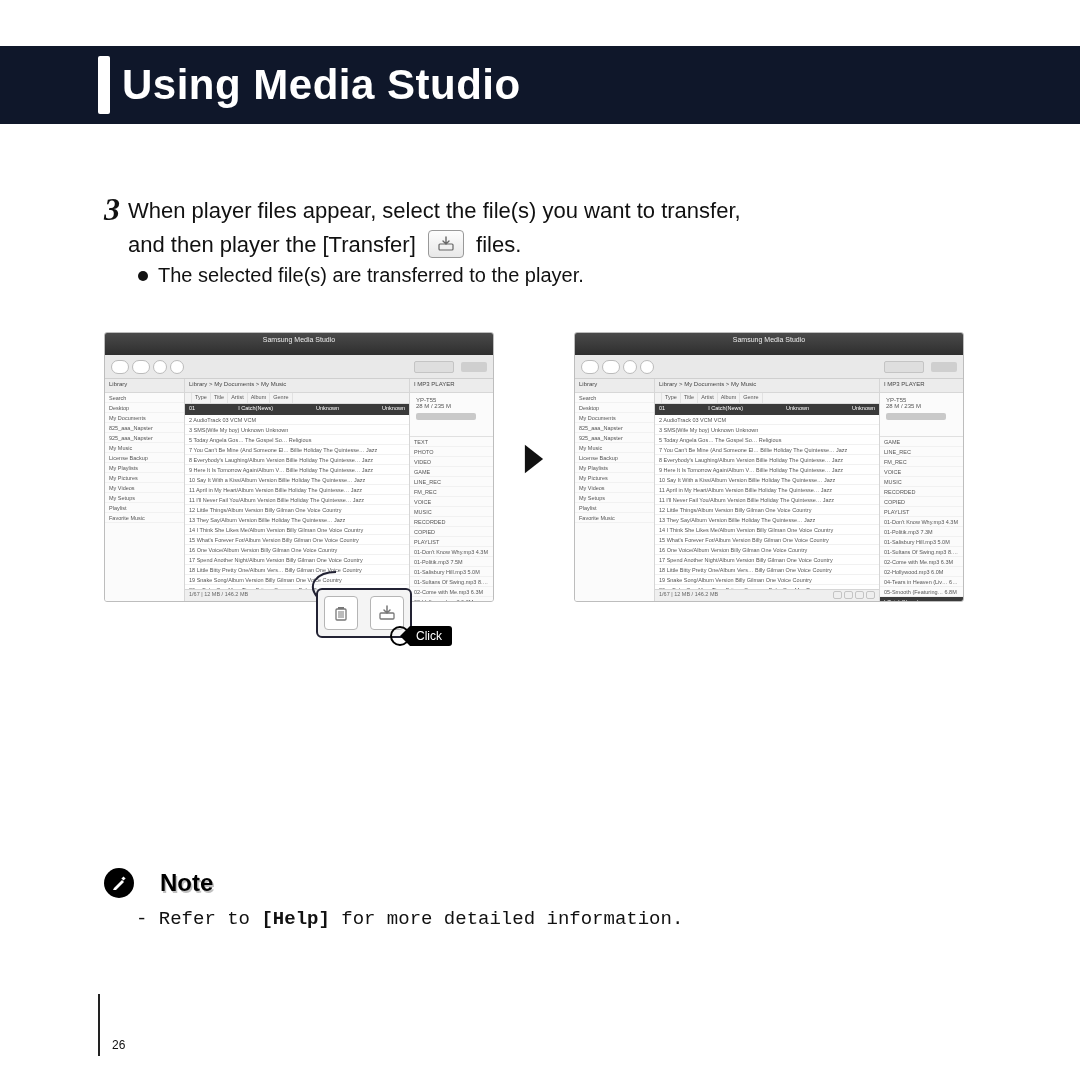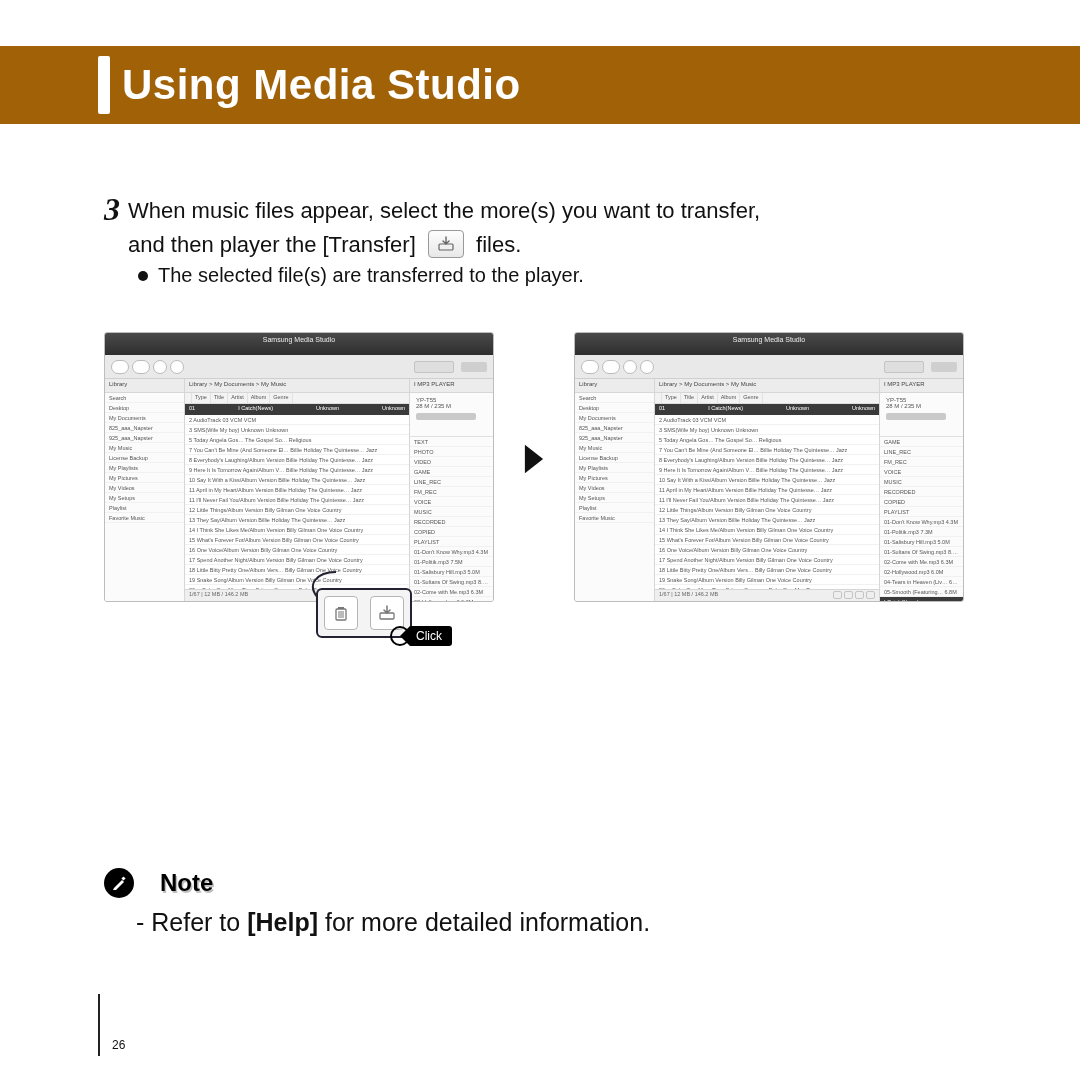--- a/index.html
+++ b/index.html
@@ -1,20 +1,20 @@
 <!DOCTYPE html>
 <html><head>
 <meta charset="utf-8">
 <style>
   * { box-sizing: border-box; margin: 0; padding: 0; }
   html, body { width: 1080px; height: 1080px; background: #fff; font-family: Arial, Helvetica, sans-serif; color: #111; }
   .page { width: 1080px; height: 1080px; position: relative; }
   .header-bar {
     position: absolute; left: 0; top: 46px; width: 1080px; height: 78px;
-    background: #a16207;
+    background: #0f172a;
     display: flex; align-items: center;
   }
   .header-accent {
     width: 12px; height: 58px; background: #fff; margin-left: 98px; margin-right: 12px; border-radius: 2px;
   }
   .header-title { color: #fff; font-size: 42px; font-weight: 700; letter-spacing: 0.5px; }
   .body-area {
     position: absolute; left: 104px; top: 194px; width: 880px;
   }
   .step-row { display: flex; align-items: flex-start; }
@@ -77,39 +77,39 @@
     position:absolute; left:92px; top:56px; width:20px; height:20px; border:2px solid #000; border-radius:50%;
     background:transparent;
   }
   .note-block { position:absolute; left:104px; top:868px; }
   .note-head { display:flex; align-items:center; gap:26px; }
   .note-icon { width:30px; height:30px; border-radius:50%; background:#000; display:flex; align-items:center; justify-content:center;}
   .note-icon svg { width:16px; height:16px; }
   .note-label-wrap { position:relative; }
   .note-label-shadow { position:absolute; left:1.5px; top:1.5px; font-size:24px; font-weight:800; color:#bfbfbf; }
   .note-label { position:relative; font-size:24px; font-weight:800; color:#000; }
-  .note-text { margin-top:10px; margin-left:32px; font-size:25px; }
+  .note-text { margin-top:10px; margin-left:32px; font-size:19px;font-family:Liberation Mono, monospace; }
   .note-text b{ font-weight:700; }
   .page-number { position:absolute; left:112px; bottom:28px; font-size:12px; }
   .left-rule { position:absolute; left:98px; bottom:24px; width:2px; height:62px; background:#222; }
 </style>
 </head>
 <body>
 
 <div class="page">
   <div class="header-bar">
     <div class="header-accent"></div>
     <div class="header-title">Using Media Studio</div>
   </div>
 
   <div class="body-area">
     <div class="step-row">
       <div class="step-num">3</div>
       <div class="step-text">
-        <span>When music files appear, select the more(s) you want to transfer,</span><br>
+        <span>When player files appear, select the file(s) you want to transfer,</span><br>
         <span>and then player the [Transfer]</span>
         <span class="transfer-btn">
           <svg width="18" height="16" viewBox="0 0 18 16">
             <rect x="2" y="8" width="14" height="6" rx="1" fill="none" stroke="#666" stroke-width="1.2"></rect>
             <path d="M9 1 L9 8 M6 5 L9 8 L12 5" fill="none" stroke="#666" stroke-width="1.4" stroke-linecap="round" stroke-linejoin="round"></path>
           </svg>
         </span>
         <span>files.</span>
       </div>
     </div>

